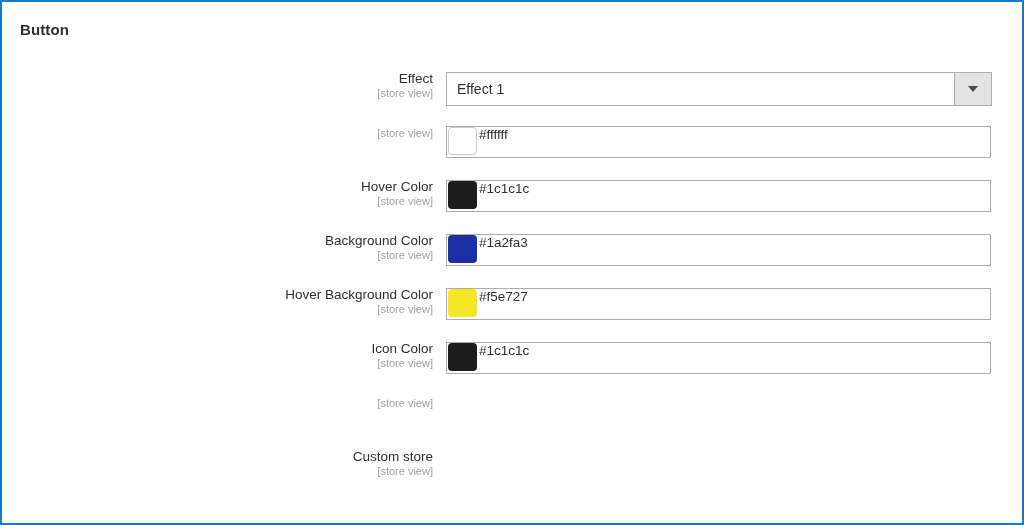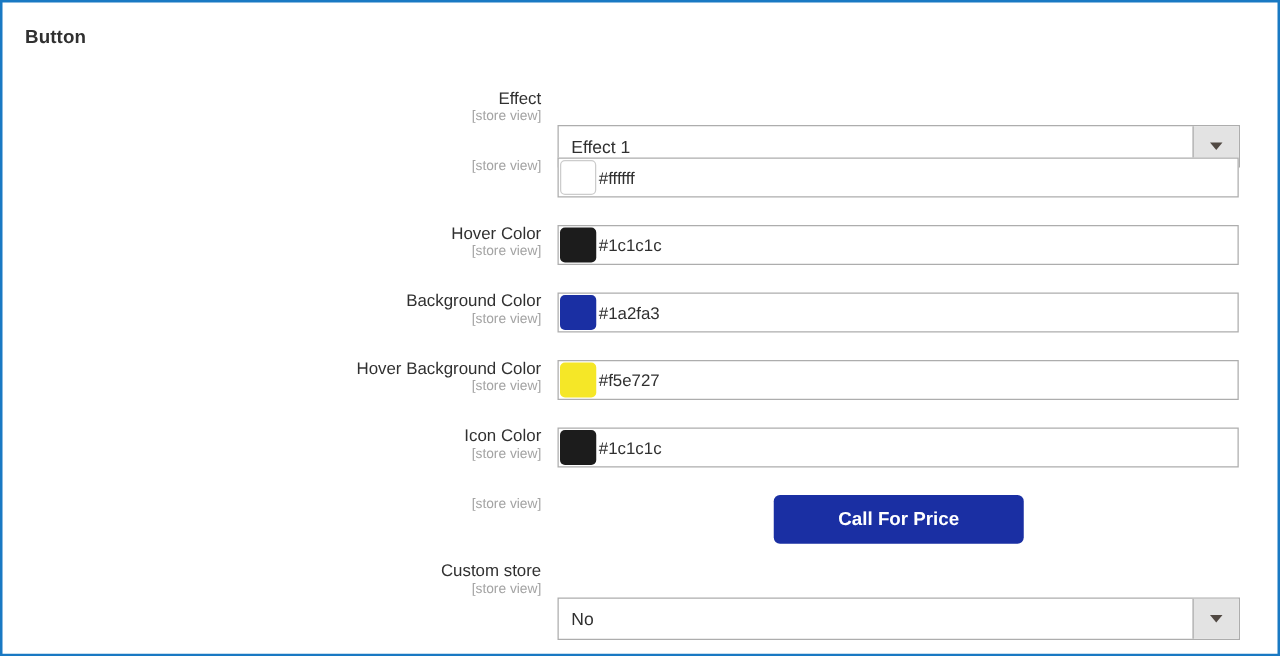--- a/index.html
+++ b/index.html
@@ -71,21 +71,21 @@
   }
   
   .color-input {
     position: relative;
     box-sizing: border-box;
     width: 545px;
     height: 32px;
     border: 1px solid #adadad;
     background: #ffffff;
     display: flex;
-    align-items: center;
+    align-items: flex-start;
   }
   .swatch {
     box-sizing: border-box;
     width: 29px;
     height: 28px;
     margin-left: 1px;
     border-radius: 4px;
     flex: 0 0 auto;
   }
   .swatch.bordered {
@@ -100,21 +100,20 @@
   
   .select-box {
     position: relative;
     box-sizing: border-box;
     width: 546px;
     height: 34px;
     border: 1px solid #adadad;
     background: #ffffff;
     display: flex;
     align-items: center;
-    margin-top: 28px;
   }
   .select-value {
     font-size: 14px;
     color: #303030;
     padding-left: 10px;
     white-space: nowrap;
   }
   .select-arrow-btn {
     position: absolute;
     right: 0;
@@ -237,33 +236,22 @@
           <div class="color-input">
             <div class="swatch" style="background: rgb(28, 28, 28);"></div>
             <span class="color-text">#1c1c1c</span>
           </div>
         </div>
       </div>
       <div class="field-row">
         <div class="label-block">
           <span class="label-scope">[store view]</span>
         </div>
-        <div class="preview-wrap">
-          <button class="preview-button" style="background: rgb(26, 47, 163); color: rgb(255, 255, 255);">Call For Price</button>
-        </div>
       </div>
       <div class="field-row">
         <div class="label-block">
           <span class="label-main">Custom store</span>
           <span class="label-scope">[store view]</span>
         </div>
-        <div class="control-wrap">
-          <div class="select-box">
-            <span class="select-value">No</span>
-            <div class="select-arrow-btn">
-              <div class="caret"></div>
-            </div>
-          </div>
-        </div>
       </div>
     </div>
 
 </div>
 
 </body></html>

